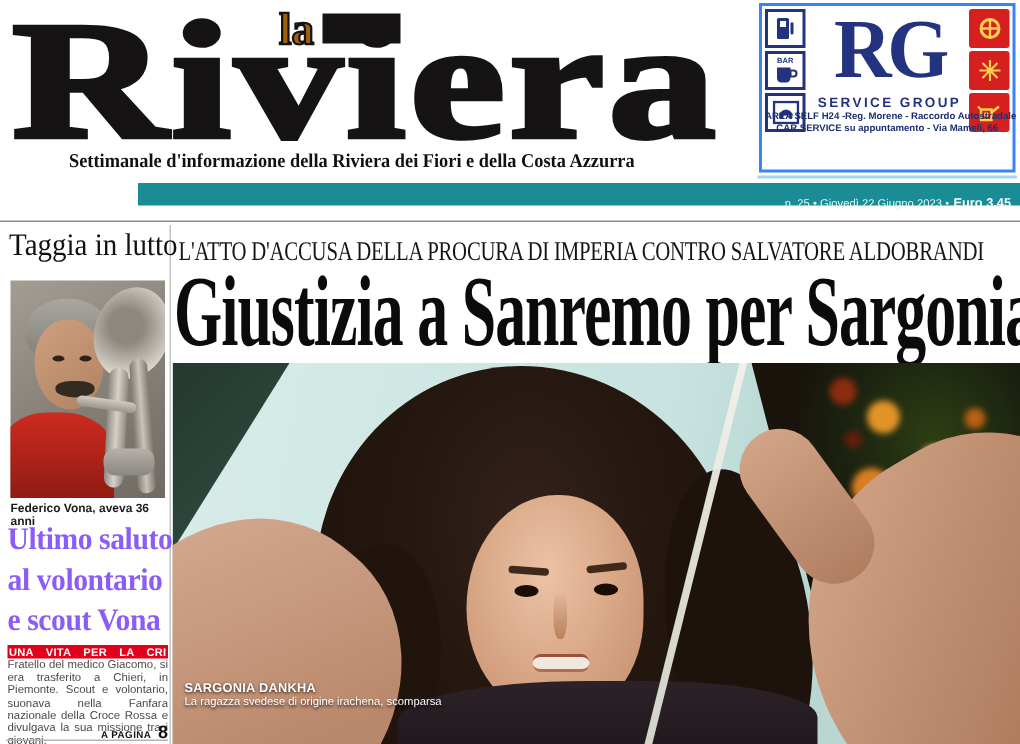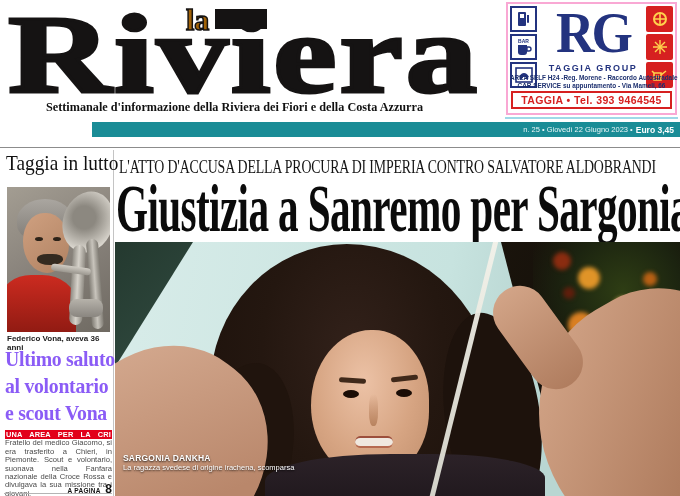--- a/index.html
+++ b/index.html
@@ -20,21 +20,21 @@
     position:absolute; left:186px; top:6px; font-family:"Liberation Serif","DejaVu Serif",serif;
     font-weight:bold; font-size:30px; line-height:28px; color:#a16207; -webkit-text-stroke:1.5px #151313;
   }
   .logo-block { position:absolute; left:215px; top:9px; width:52px; height:20px; background:#151313; }
   .masthead-subtitle {
     position:absolute; left:46px; top:99px; font-family:"Liberation Serif","DejaVu Serif",serif;
     font-weight:bold; font-size:13px; color:#111; white-space:nowrap; transform:scaleX(.94); transform-origin:left top;
   }
 
   
-  .adbox { position:absolute; left:506px; top:2px; width:171px; height:113px; border:2px solid #f9a8d4; background:#fff; }
+  .adbox { position:absolute; left:506px; top:2px; width:171px; height:113px; border:2px solid #3b82f6; background:#fff; }
   .adbox-underline { position:absolute; left:505px; top:117px; width:173px; height:2px; background:#9fd8e8; }
   .icon-col { position:absolute; top:2px; width:27px; }
   .icon-col.left { left:2px; } .icon-col.right { right:2px; }
   .icon-box { width:27px; height:26px; margin-bottom:2px; border:2px solid #23337f; background:#fff;
     display:flex; align-items:center; justify-content:center; flex-direction:column; overflow:hidden; }
   .icon-box.red { background:#d62020; border-color:#d62020; border-radius:2px; }
   .bar-label { font-size:5px; font-weight:bold; color:#23337f; line-height:5px; }
   .rg-center { position:absolute; left:30px; top:0; width:110px; text-align:center; }
   .rg-logo { font-family:"Liberation Serif","DejaVu Serif",serif; font-weight:bold; font-size:56px; line-height:58px;
     color:#23337f; letter-spacing:-3px; transform:scaleX(.95); transform-origin:center top; }
@@ -43,21 +43,21 @@
   .ad-line2 { position:absolute; left:2px; top:78px; width:163px; text-align:center; font-size:6.4px; font-weight:bold; color:#1c2f6e; white-space:nowrap; }
   .ad-tel { position:absolute; left:3px; top:87px; width:161px; height:18px; border:2px solid #d62020;
     display:flex; align-items:center; justify-content:center; font-size:10.5px; font-weight:bold; color:#d62020; letter-spacing:.4px; white-space:nowrap; }
 
   
   .tealbar { position:absolute; left:92px; top:122px; width:588px; height:15px; background:#1a8c96; }
   .netweek-box { position:absolute; left:5px; top:119px; width:96px; height:21px; background:#fff;
     border:1px solid #b9c2cc; border-radius:3px; display:flex; align-items:center; justify-content:center; }
   .netweek-text { font-size:18px; font-weight:bold; color:#1b2d5c; letter-spacing:-.8px; line-height:18px; }
   .netweek-swoosh { position:absolute; right:6px; bottom:1px; width:30px; height:3px; background:#1a8c96; border-radius:2px; }
-  .issue-line { position:absolute; right:6px; top:0; height:15px; display:flex; align-items:center; gap:3px;margin-left:44px; }
+  .issue-line { position:absolute; right:6px; top:0; height:26px; display:flex; align-items:center; gap:3px;margin-left:44px; }
   .issue-info { font-size:7.5px; color:#eaf6f7; white-space:nowrap; }
   .issue-price { font-size:8.5px; font-weight:bold; color:#fff; white-space:nowrap; }
 
   .rule-top { position:absolute; left:0; top:147px; width:680px; height:1px; background:#8c8c8c; }
   .v-divider { position:absolute; left:113px; top:150px; width:1px; height:346px; background:#c4c4c4; }
 
   
   .sec-title { position:absolute; left:6px; top:151px; font-family:"Liberation Serif","DejaVu Serif",serif;
     font-size:21px; color:#111; white-space:nowrap; transform:scaleX(.92); transform-origin:left top; }
   .vona { position:absolute; left:7px; top:187px; width:103px; height:145px; overflow:hidden;
@@ -189,25 +189,24 @@
       </div>
       <div class="icon-box red">
         <svg width="18" height="14" viewBox="0 0 18 14">
             <path d="M3 5 h7 v7 h-7 z M10 7 l5 -4 M3 5 l-2 -2" stroke="#ffd24d" stroke-width="1.6" fill="none"></path>
             <circle cx="6.5" cy="8.5" r="1.6" fill="#ffd24d"></circle>
           </svg>
       </div>
     </div>
     <div class="rg-center">
       <div class="rg-logo">RG</div>
-      <div class="rg-sub">TAGGIA GROUP</div>
+      <div class="rg-sub">SERVICE GROUP</div>
     </div>
     <div class="ad-line1">AREA SELF H24 -Reg. Morene - Raccordo Autostradale</div>
     <div class="ad-line2">CAR SERVICE su appuntamento - Via Mameli, 66</div>
-    <div class="ad-tel">TAGGIA • Tel. 393 9464545</div>
   </div>
   <div class="adbox-underline"></div>
 
   <div class="tealbar">
     <div class="issue-line">
       <span class="issue-info">n. 25 • Giovedì 22 Giugno 2023 •</span>
       <span class="issue-price">Euro 3,45</span>
     </div>
   </div>
 
@@ -231,21 +230,21 @@
   </div>
   <div class="vona-caption">Federico Vona, aveva 36 anni</div>
 
   <div class="left-headline">
     <div>Ultimo saluto</div>
     <div>al volontario</div>
     <div>e scout Vona</div>
   </div>
 
   <div class="left-body">
-    <span class="lead-label">UNA AREA PER LA CRI</span>
+    <span class="lead-label">UNA VITA PER LA CRI</span>
     <span>Fratello del medico Giacomo, si era trasferito a Chieri, in Piemonte. Scout e volontario, suonava nella Fanfara nazionale della Croce Rossa e divulgava la sua missione tra i giovani.</span>
   </div>
 
   <div class="page-ref">
     <span class="lbl">A PAGINA</span>
     <span class="num">8</span>
   </div>
   <div class="left-rule-bottom"></div>
 
   <div class="kicker">L'ATTO D'ACCUSA DELLA PROCURA DI IMPERIA CONTRO SALVATORE ALDOBRANDI</div>

